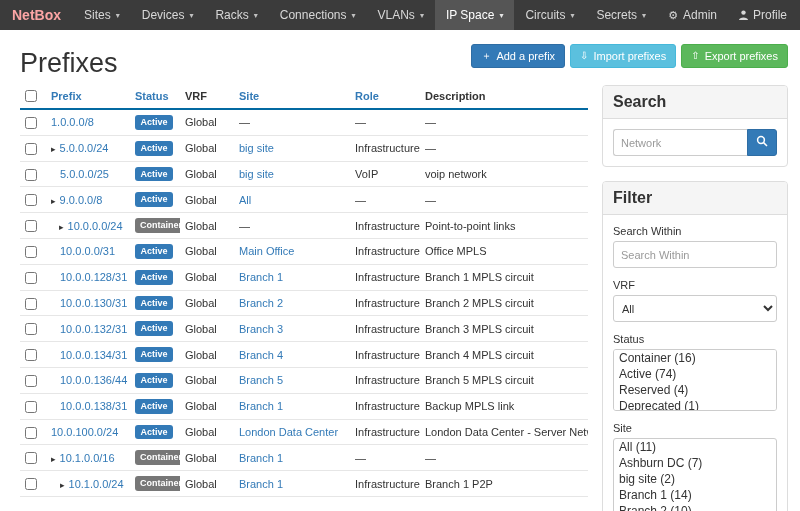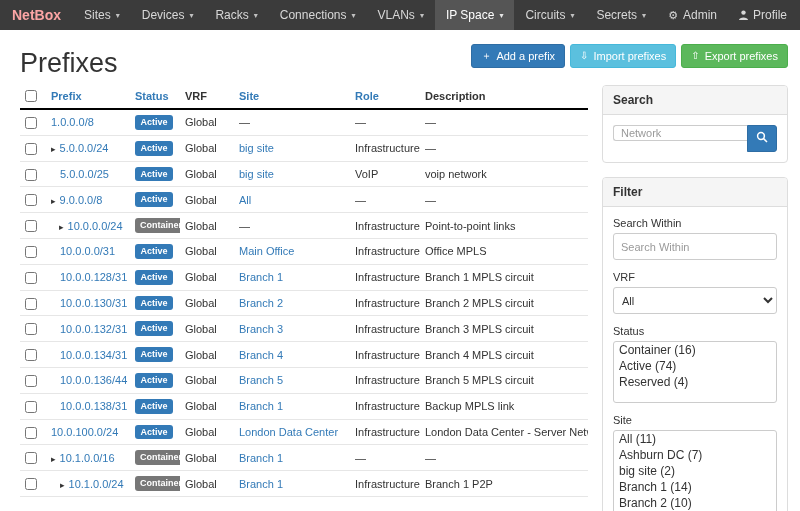--- a/index.html
+++ b/index.html
@@ -61,21 +61,21 @@
   .btn .bicon { font-size: 10px; line-height: 1; }
   .btn-primary { background: #337ab7; border-color: #2e6da4; }
   .btn-info    { background: #5bc0de; border-color: #46b8da; }
   .btn-success { background: #5cb85c; border-color: #4cae4c; }
   .cols { display: flex; align-items: flex-start; }
   .main { flex: 1; min-width: 0; padding-left: 8px; }
   
   table.prefixes { width: 100%; border-collapse: collapse; table-layout: fixed; font-size: 11px; }
   .prefixes th {
     text-align: left; font-weight: bold; font-size: 11px;
-    padding: 6px 5px; border-bottom: 2px solid #000000; white-space: nowrap;
+    padding: 6px 5px; border-bottom: 2px solid #0369a1; white-space: nowrap;
   }
   .prefixes th a { color: #337ab7; text-decoration: none; }
   .prefixes td {
     padding: 5px 5px; border-bottom: 1px solid #e6e6e6;
     white-space: nowrap; overflow: hidden; color: #333;
   }
   .col-check { width: 26px; }
   .col-prefix { width: 84px; }
   .col-status { width: 50px; }
   .col-vrf { width: 54px; }
@@ -89,27 +89,27 @@
     padding: 2px 5px; border-radius: 3px; line-height: 1.2;
   }
   .badge.active { background: #337ab7; }
   .badge.container { background: #777; }
   input[type="checkbox"] { width: 12px; height: 12px; margin: 0; vertical-align: middle; cursor: pointer; }
   
   .sidebar { width: 186px; flex: none; margin-left: 14px; padding-top: 2px; }
   .panel { border: 1px solid #ddd; border-radius: 4px; margin-bottom: 14px; background: #fff; }
   .panel-heading {
     background: #f5f5f5; border-bottom: 1px solid #ddd;
-    padding: 7px 10px; font-size: 12px; font-weight: bold;
+    padding: 7px 10px; font-size: 16px; font-weight: bold;
     border-radius: 3px 3px 0 0; color: #333;
   }
   .panel-body { padding: 10px; }
   .input-group { display: flex; }
   .input-group input {
-    flex: 1; min-width: 0; height: 16px; border: 1px solid #ccc;
+    flex: 1; min-width: 0; height: 27px; border: 1px solid #ccc;
     border-right: none; border-radius: 3px 0 0 3px; padding: 0 7px; font-size: 11px; color: #555;
   }
   .search-btn {
     width: 30px; height: 27px; background: #337ab7; border: 1px solid #2e6da4;
     border-radius: 0 3px 3px 0; color: #fff;
     display: flex; align-items: center; justify-content: center; cursor: pointer;
   }
   .field { margin-bottom: 11px; }
   .field label { display: block; font-size: 11px; margin-bottom: 4px; color: #333; }
   .text-input {
@@ -384,20 +384,21 @@
             <select class="vrf-select">
               <option>All</option>
             </select>
           </div>
           <div class="field">
             <label>Status</label>
             <div class="multiselect ms-status">
                 <div class="option">Container (16)</div>
                 <div class="option">Active (74)</div>
                 <div class="option">Reserved (4)</div>
+                <div class="option">Deprecated (1)</div>
               </div>
           </div>
           <div class="field">
             <label>Site</label>
             <div class="multiselect ms-site">
                 <div class="option">All (11)</div>
                 <div class="option">Ashburn DC (7)</div>
                 <div class="option">big site (2)</div>
                 <div class="option">Branch 1 (14)</div>
                 <div class="option">Branch 2 (10)</div>

